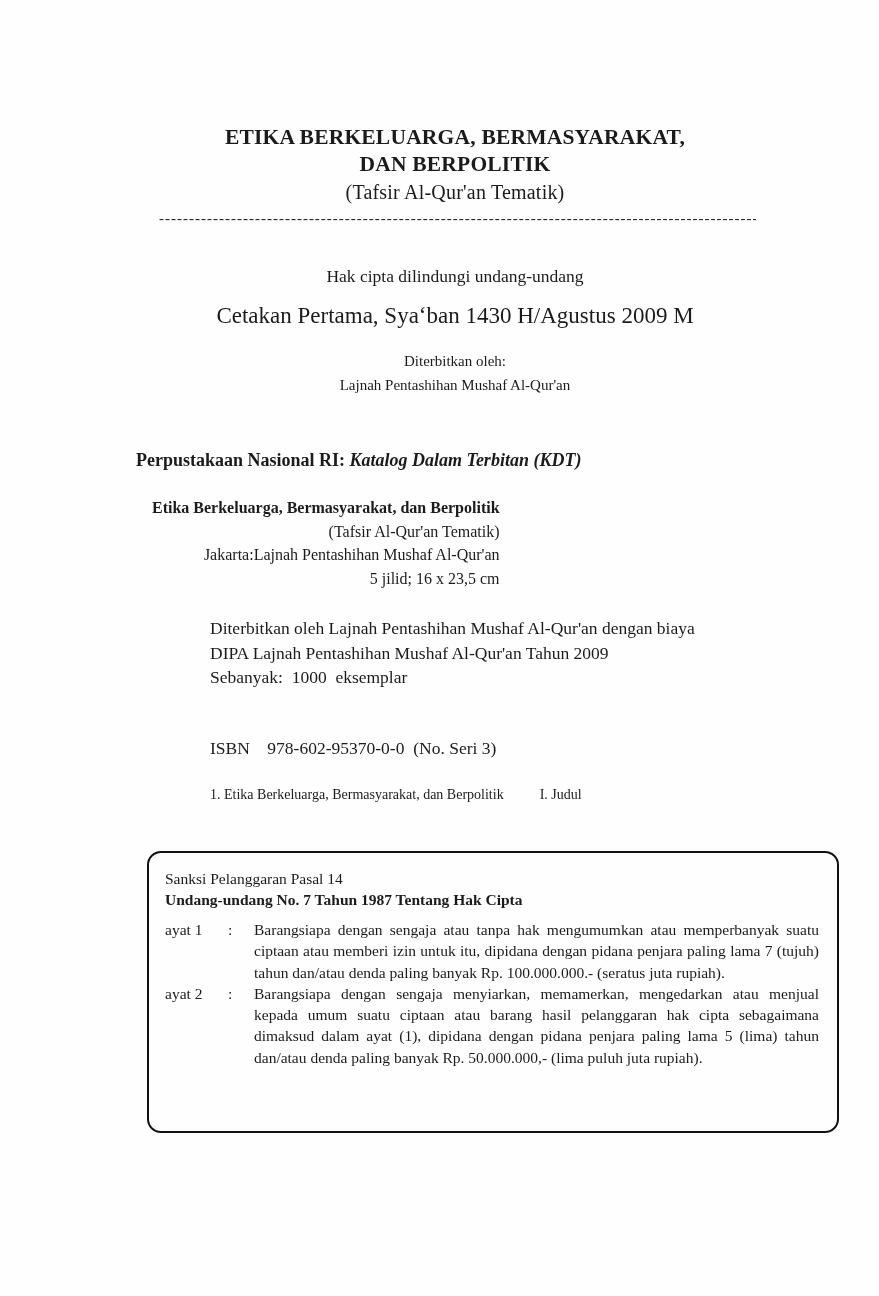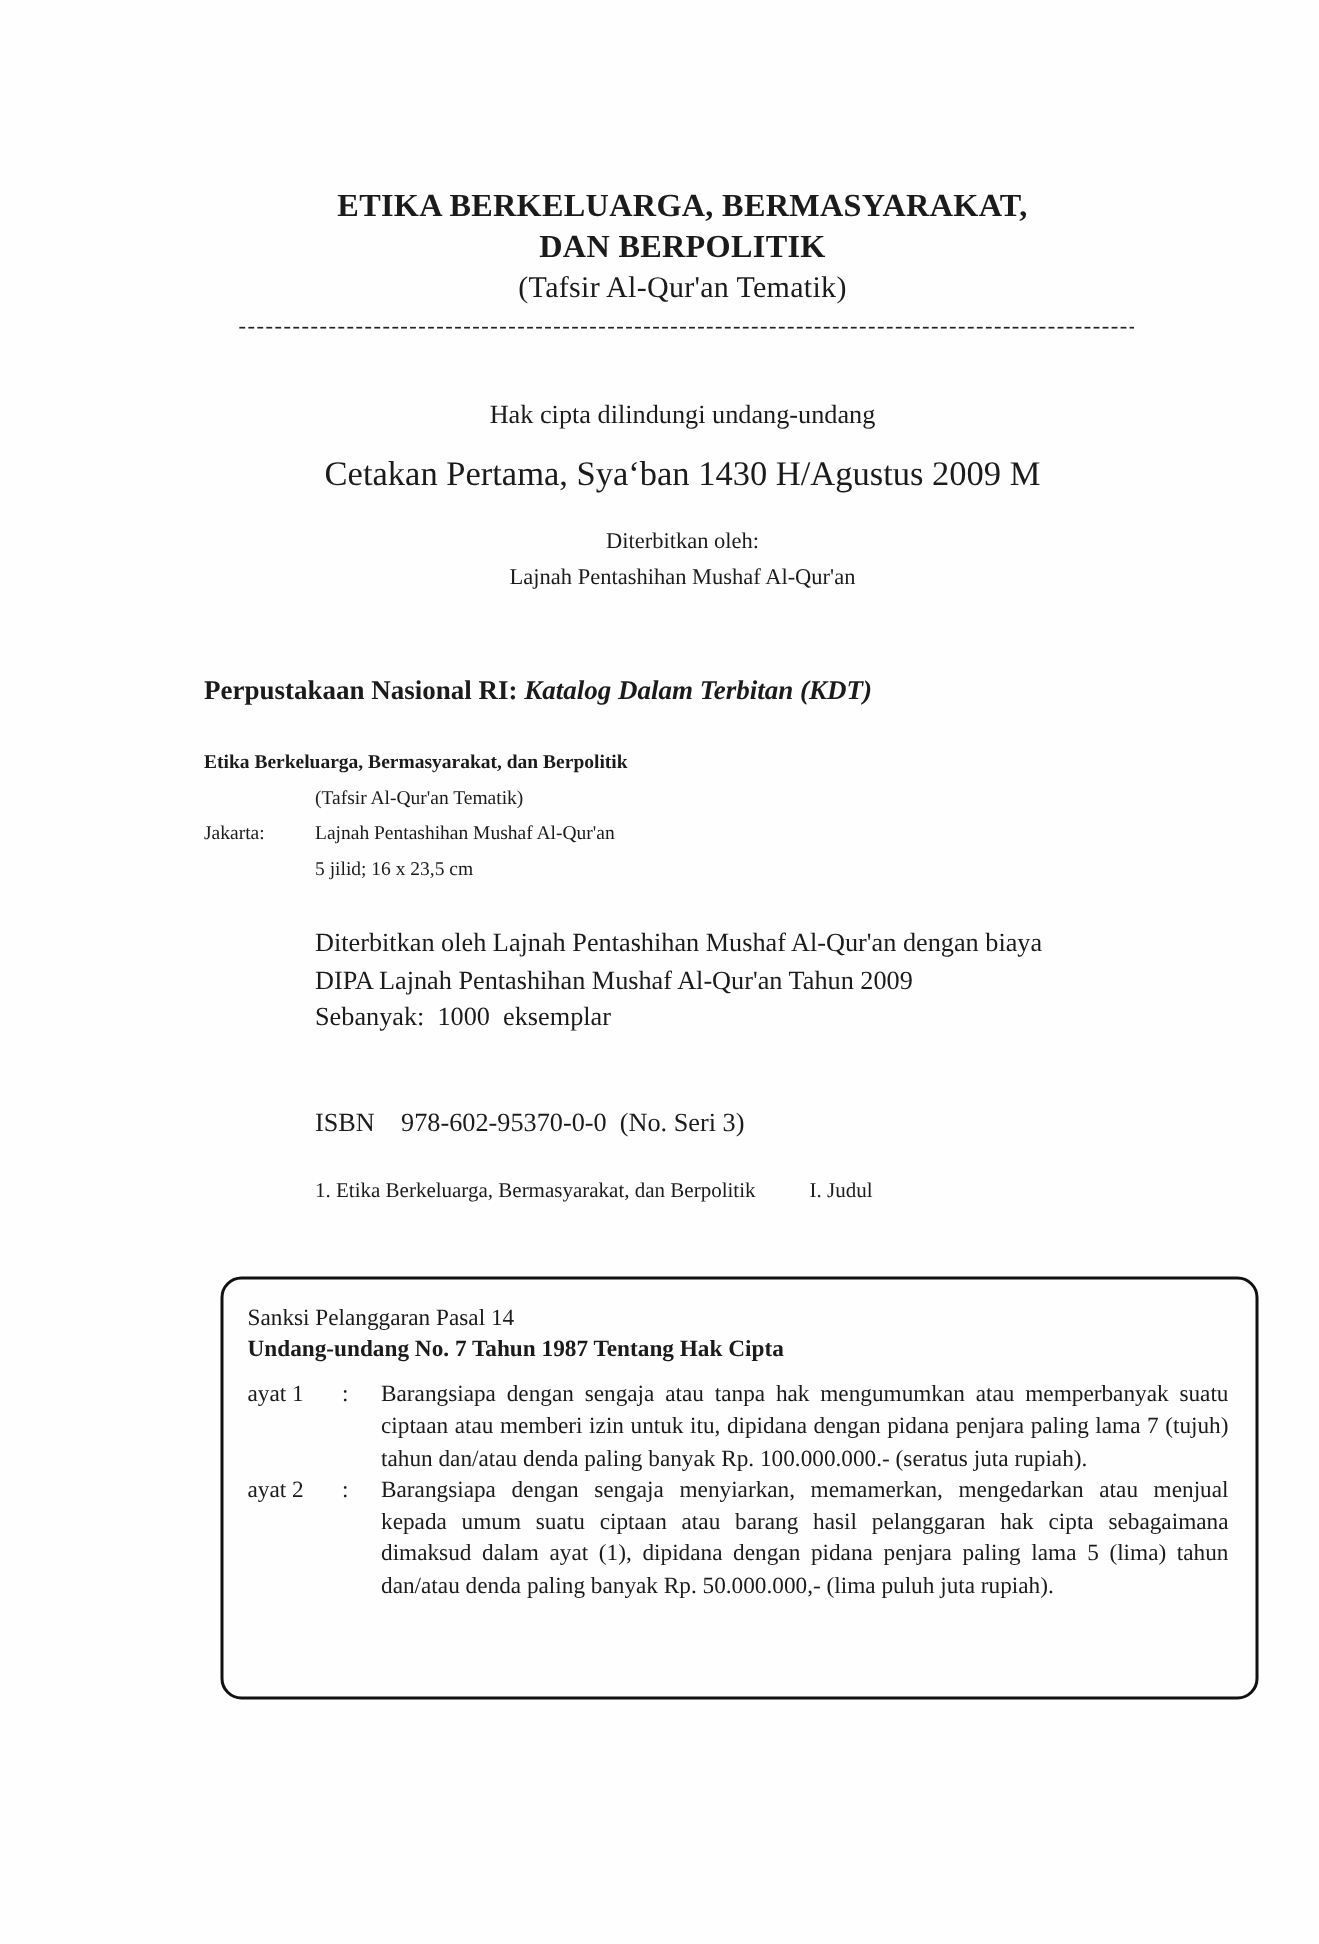--- a/index.html
+++ b/index.html
@@ -57,24 +57,25 @@
     position: absolute;
     left: 136px;
     top: 448px;
     font-size: 18px;
     line-height: 24px;
     font-weight: bold;
   }
   .kdt-heading .italic-part { font-style: italic; }
   .catalog-block {
     position: absolute;
-    left: 136px;
+    left: 152px;
     top: 496px;
-    font-size: 13px;
+    font-size: 16px;
     line-height: 23.5px;
+    text-align: right;
   }
   .catalog-block .bold { font-weight: bold; }
   .indent { padding-left: 74px; }
   .city-row .city-label {
     display: inline-block;
     width: 74px;
   }
   .print-block {
     position: absolute;
     left: 210px;

